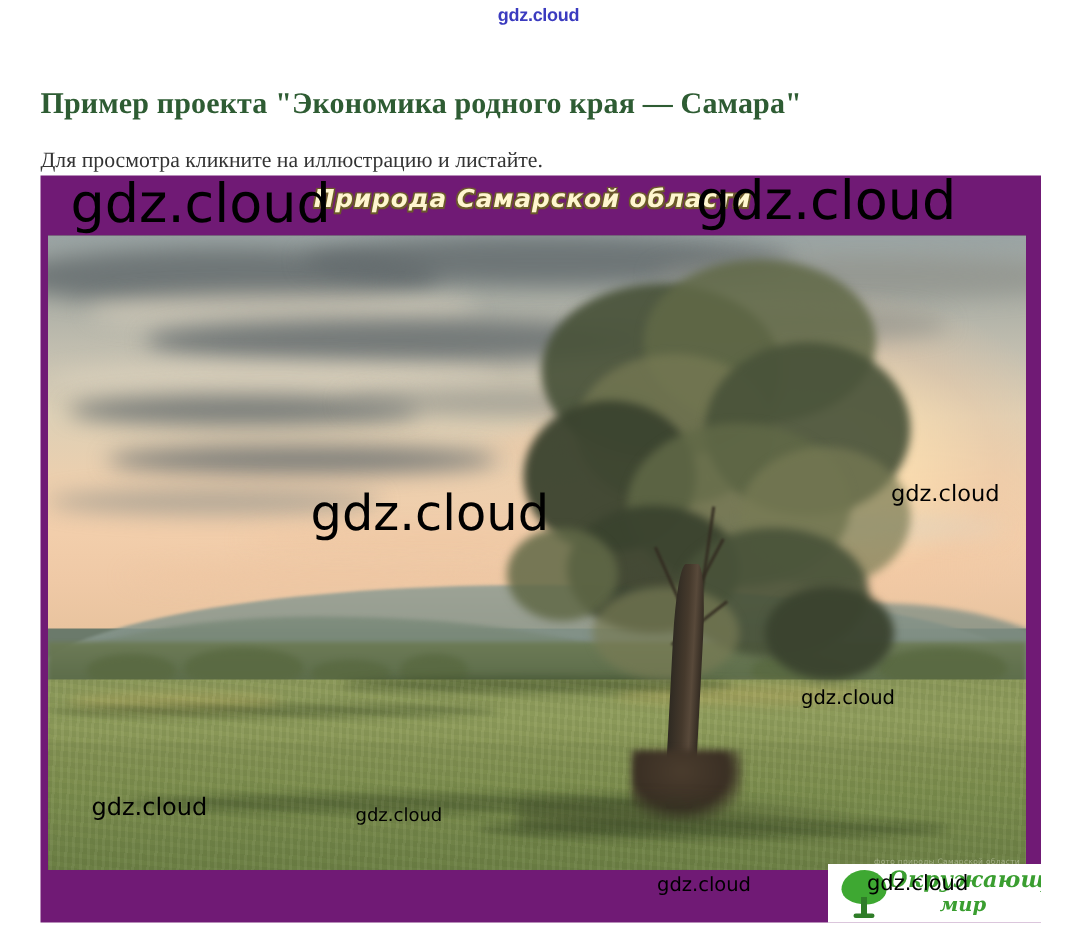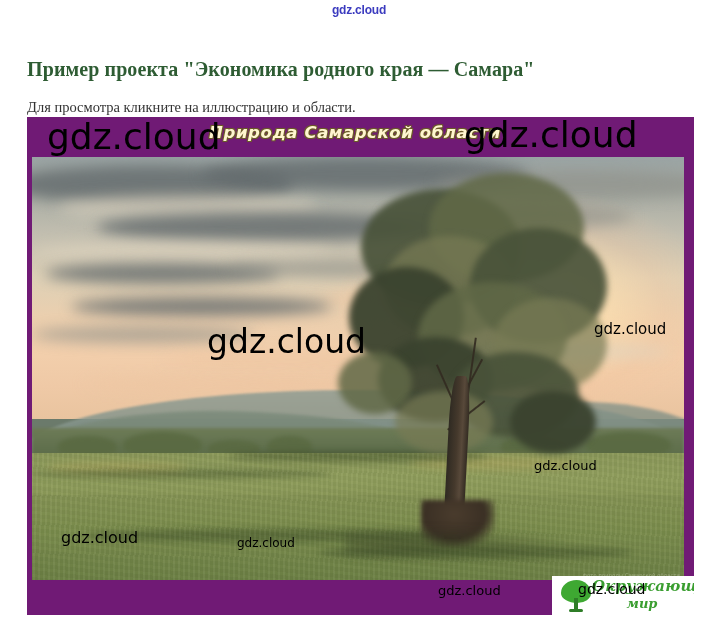--- a/index.html
+++ b/index.html
@@ -355,21 +355,21 @@
     pointer-events: none;
   }
 </style>
 </head>
 <body>
 
 <div class="top-watermark">gdz.cloud</div>
 
 <h1 class="page-title">Пример проекта "Экономика родного края — Самара"</h1>
 
-<p class="page-subtitle">Для просмотра кликните на иллюстрацию и области.</p>
+<p class="page-subtitle">Для просмотра кликните на иллюстрацию и листайте.</p>
 
 <div class="slide-frame">
 
   <div class="slide-title">Природа Самарской области</div>
 
   <div class="photo">
 
     <div class="sky"></div>
 
     <div class="cloud cl-dark" style="left:-4%;  top:2%;   width:44%; height:9%;"></div>

